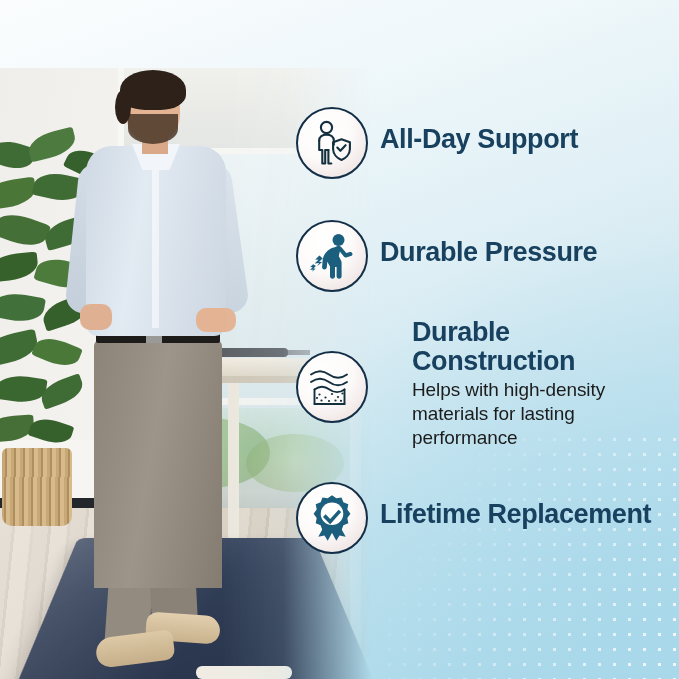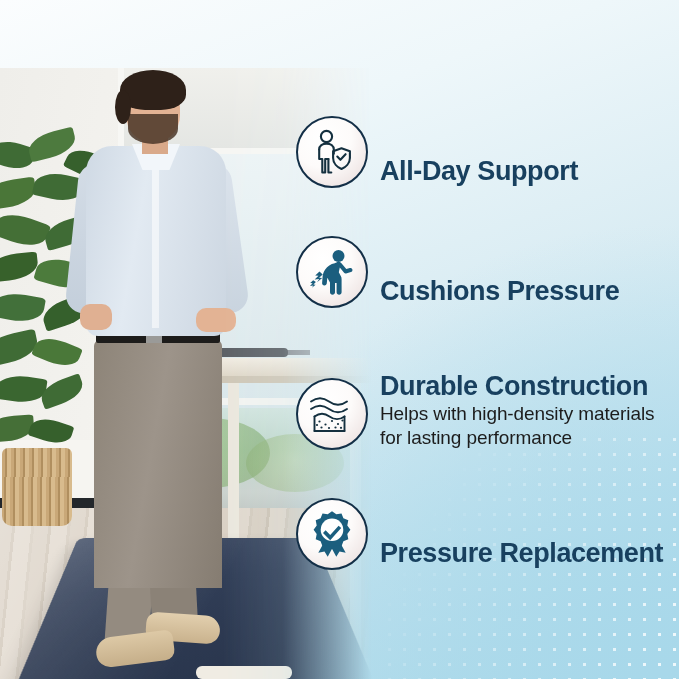--- a/index.html
+++ b/index.html
@@ -108,22 +108,22 @@
   .banner{position:absolute;left:0;top:12px;width:679px;height:56px;
     background:linear-gradient(180deg,#1b4f84 0%,#123f6d 45%,#0d3258 100%);
     display:flex;align-items:center;justify-content:center;}
   .banner-text{font-size:30px;font-weight:bold;letter-spacing:-.4px;white-space:nowrap;
     transform:scaleX(.97);}
   .b-accent{color:#3ab5ea;}
   .b-white{color:#ffffff;}
 
   
   .features{position:absolute;left:296px;top:92px;width:383px;}
-  .feature{display:flex;align-items:flex-end;margin-bottom:10px;}
-  .f1{height:96px;} .f2{height:110px;} .f3{height:132px;} .f4{height:110px;}
+  .feature{display:flex;align-items:center;margin-bottom:10px;}
+  .f1{height:96px;} .f2{height:110px;} .f3{height:132px;gap:32px;} .f4{height:110px;}
   .icon-wrap{flex:0 0 auto;width:72px;height:72px;margin-right:12px;margin-top:6px;
     border-radius:50%;border:2px solid #132f47;
     background:radial-gradient(circle at 36% 30%,#ffffff 0%,#fdfbfa 45%,#f0e7e6 78%,#e6dcdc 100%);
     display:flex;align-items:center;justify-content:center;box-sizing:border-box;}
   .icon-wrap svg{display:block;}
   .ftext{flex:1 1 auto;padding-top:0;}
   .fhead{color:#18405f;font-size:27px;font-weight:bold;line-height:1.06;letter-spacing:-.4px;margin:0 0 2px 0;}
   .fbody{color:#1c1c1c;font-size:19px;line-height:1.26;margin:0;letter-spacing:-.1px;}
 </style>
 </head>
@@ -229,21 +229,21 @@
     <div class="feature f2">
       <div class="icon-wrap">
         <svg width="46" height="46" viewBox="0 0 46 46" fill="#1b5e7e">
           <circle cx="29.5" cy="7" r="6"></circle>
           <path d="M25.8 14.2c-4.2.6-7.3 3.1-9.6 6.4-1.6 2.3-2.4 4.6-2.6 7.2l-.5 6.1c-.1 1.3.9 2.4 2.2 2.5 1.3.1 2.4-.9 2.5-2.2l.5-5.4 2.7 4.6v9.9c0 1.4 1.1 2.5 2.5 2.5s2.5-1.1 2.5-2.5v-9.2h1.6v9.2c0 1.4 1.1 2.5 2.5 2.5s2.5-1.1 2.5-2.5V30.2c0-1.2-.2-2-.7-2.9l-2.1-4 1-4.7 4.3 5.1c.5.6 1.3.9 2 .7l4.8-1.3c1.1-.3 1.8-1.4 1.5-2.6-.3-1.1-1.4-1.8-2.6-1.5l-3.5 1-5.1-5.9c-.9-1.1-2.4-1.4-3.8-1.2z"></path>
           <path d="M10.5 22.6l-4.3 3.9 3.3.3-3.9 3.7 4.6-.6-2.2 3.3 5.2-4.2-3.1-.3 3.6-3.3z"></path>
           <path d="M4.2 31.2l-3 2.9 2.4.2-2.6 2.6 3.3-.5-1.4 2.4 3.7-3.1-2.2-.2 2.5-2.4z"></path>
         </svg>
       </div>
       <div class="ftext">
-        <p class="fhead">Cushions Pressure</p>
+        <p class="fhead">Durable Pressure</p>
       </div>
     </div>
 
     <div class="feature f3">
       <div class="icon-wrap">
         <svg width="48" height="44" viewBox="0 0 48 44" fill="none" stroke="#14303f" stroke-width="1.9" stroke-linecap="round" stroke-linejoin="round">
           <path d="M3 9.5c6-4.4 12-4.4 18 0s12 4.4 18 0"></path>
           <path d="M3 17c6-4.4 12-4.4 18 0s12 4.4 18 0"></path>
           <path d="M6.5 24.4c5-3.6 10-3.6 15 0s10 3.6 15 0"></path>
           <path d="M6.5 24.4V39h30V24.4"></path>
@@ -272,18 +272,18 @@
       <div class="icon-wrap">
         <svg width="44" height="48" viewBox="0 0 44 48" fill="#1b5e7e">
           <path d="M14.5 31.5l-6.2 11.2 6.2-1.1 3.2 5.1 5.3-9.6z"></path>
           <path d="M29.5 31.5l6.2 11.2-6.2-1.1-3.2 5.1-5.3-9.6z"></path>
           <path d="M22 1.2l4.3 3.1 5.2-.9 1.9 4.9 4.9 2-1 5.2 3.1 4.3-3.1 4.3 1 5.2-4.9 2-1.9 4.9-5.2-.9-4.3 3.1-4.3-3.1-5.2.9-1.9-4.9-4.9-2 1-5.2-3.1-4.3 3.1-4.3-1-5.2 4.9-2 1.9-4.9 5.2.9z"></path>
           <circle cx="22" cy="19.8" r="11.3" fill="#ffffff"></circle>
           <path d="M15.6 20.2l4.6 4.7 8.4-9.2 2.6 2.4-11 12.1-7.2-7.3z"></path>
         </svg>
       </div>
       <div class="ftext">
-        <p class="fhead">Pressure Replacement</p>
+        <p class="fhead">Lifetime Replacement</p>
       </div>
     </div>
 
   </div>
 </div>
 
 </body></html>

